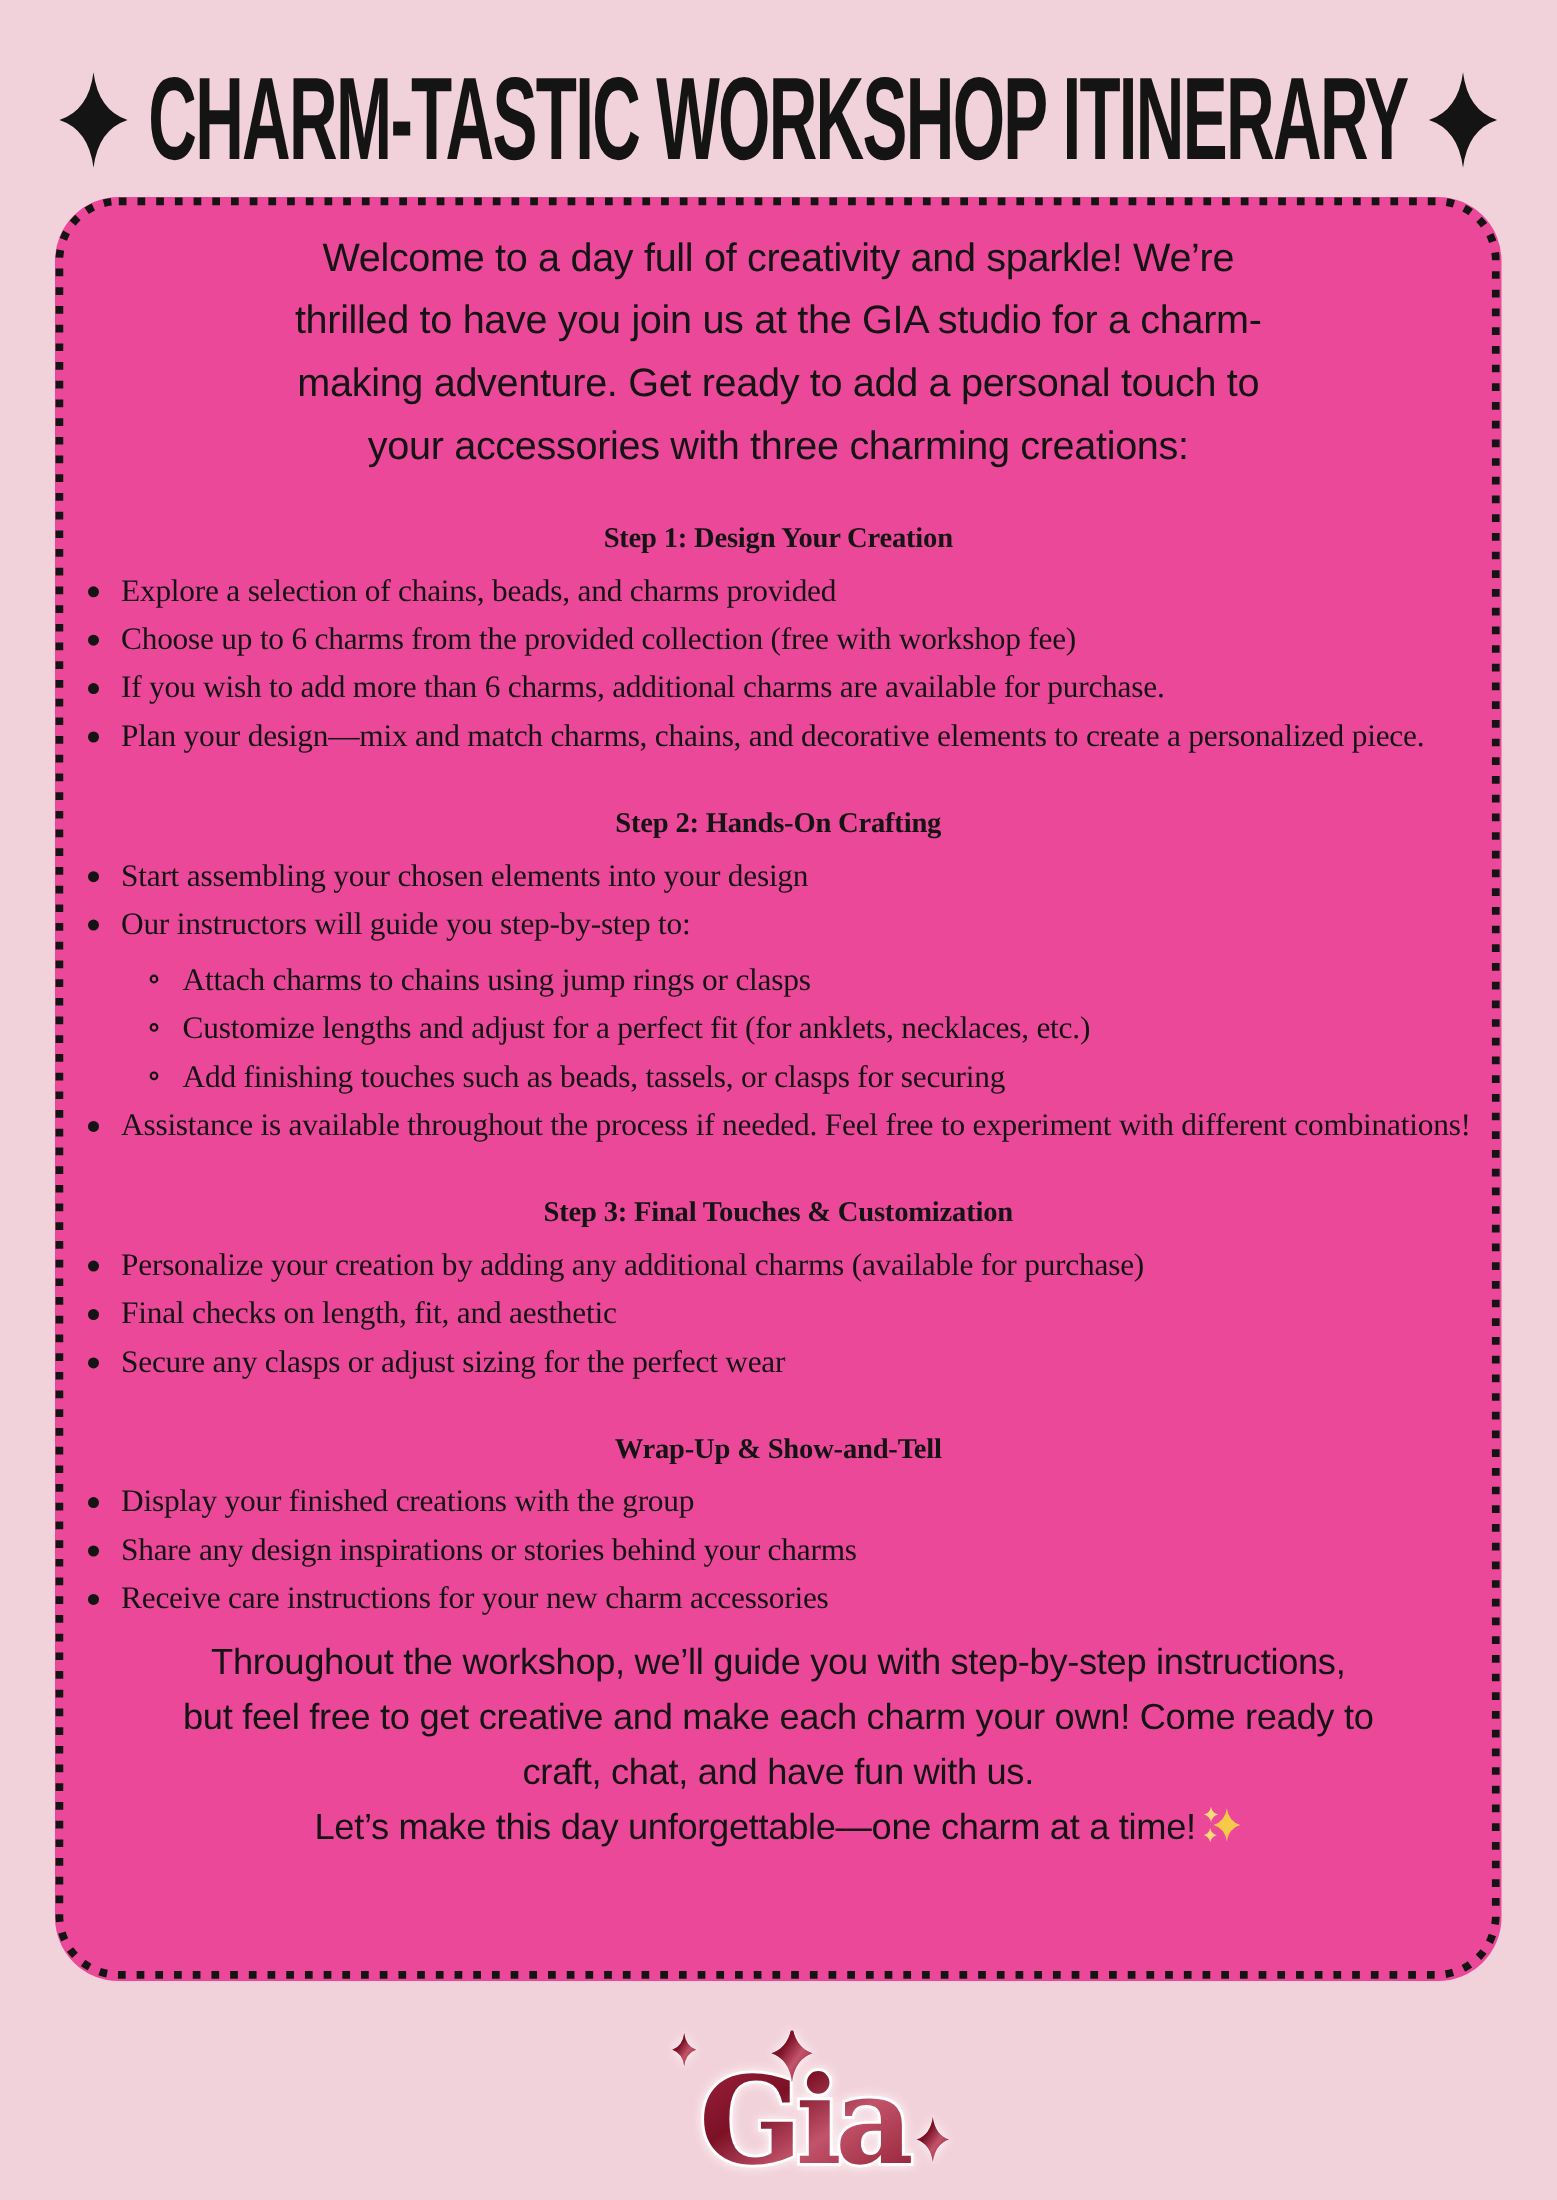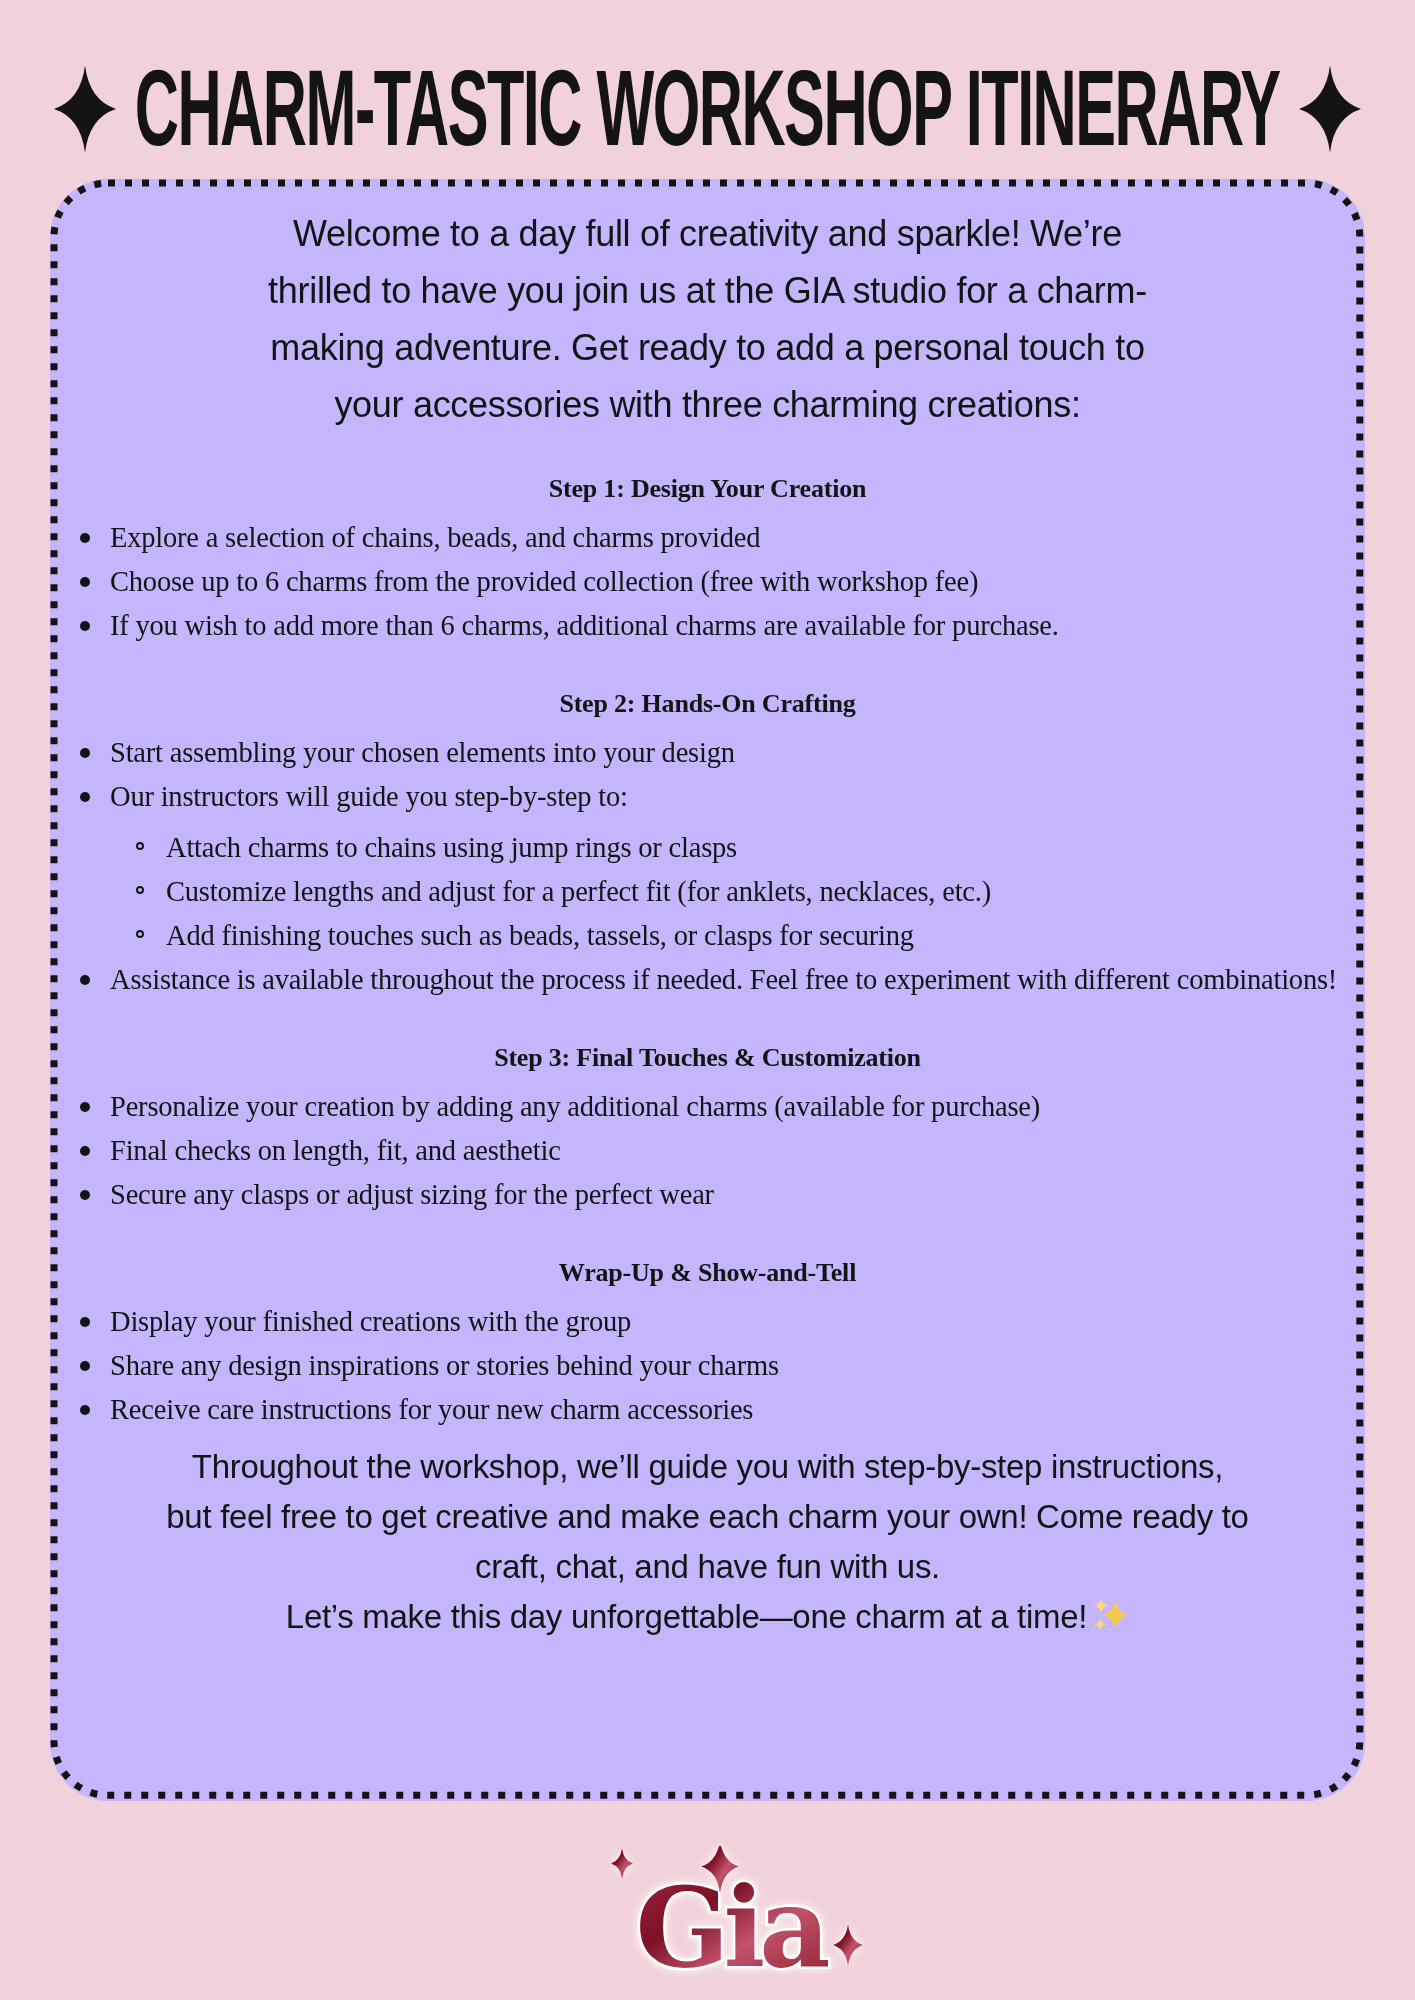--- a/index.html
+++ b/index.html
@@ -33,21 +33,21 @@
     transform-origin: center;
   }
   .star { width: 62px; height: 88px; flex: 0 0 auto; }
   .star svg { width: 100%; height: 100%; display: block; }
 
   
   .card {
     position: relative;
     margin: 14px 50px 0 50px;
     height: 1622px;
-    background: #c4b5fd;
+    background: #ec4899;
     border-radius: 58px;
     padding: 26px 20px 14px 20px;
   }
   .card-border {
     position: absolute;
     inset: 0;
     width: 100%;
     height: 100%;
     pointer-events: none;
   }
@@ -147,20 +147,21 @@
     <div>making adventure. Get ready to add a personal touch to</div>
     <div>your accessories with three charming creations:</div>
   </div>
 
   <div>
     <h2 class="section-heading">Step 1: Design Your Creation</h2>
     <ul class="bullets">
       <li><span class="dot"></span><span>Explore a selection of chains, beads, and charms provided</span></li>
       <li><span class="dot"></span><span>Choose up to 6 charms from the provided collection (free with workshop fee)</span></li>
       <li><span class="dot"></span><span>If you wish to add more than 6 charms, additional charms are available for purchase.</span></li>
+      <li><span class="dot"></span><span>Plan your design—mix and match charms, chains, and decorative elements to create a personalized piece.</span></li>
     </ul>
   </div>
 
   <div>
     <h2 class="section-heading">Step 2: Hands-On Crafting</h2>
     <ul class="bullets">
       <li><span class="dot"></span><span>Start assembling your chosen elements into your design</span></li>
       <li><span class="dot"></span><span>Our instructors will guide you step-by-step to:</span></li>
     </ul>
     <ul class="bullets sub-bullets">

